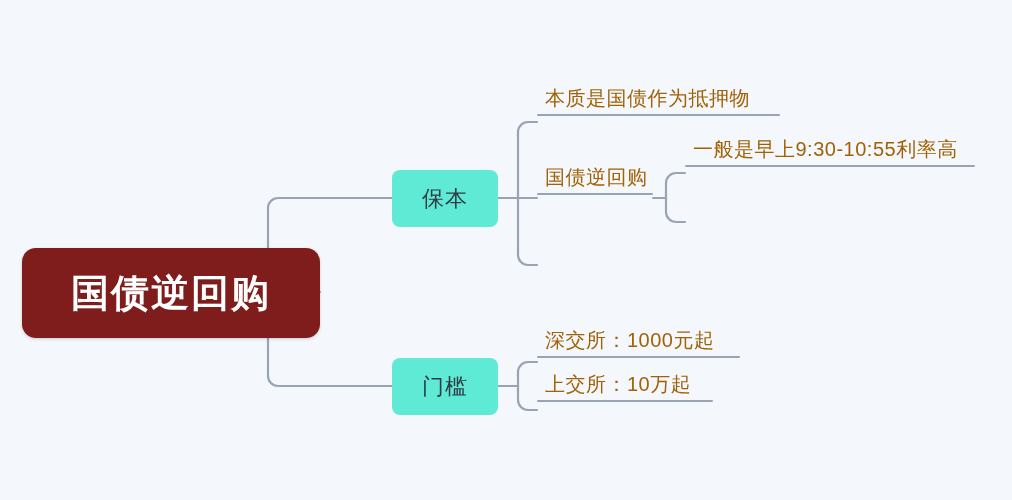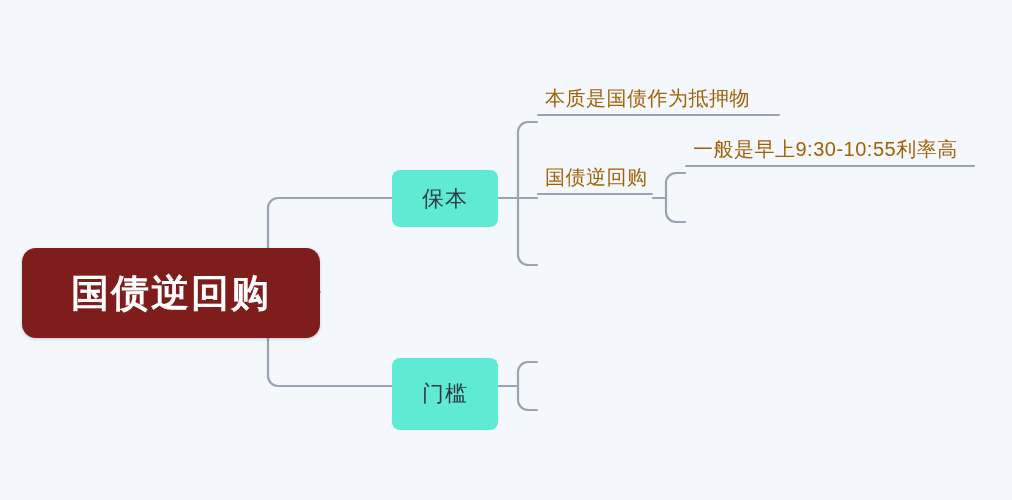--- a/index.html
+++ b/index.html
@@ -63,21 +63,21 @@
   .branch-baoben {
     left: 392px;
     top: 170px;
     width: 106px;
     height: 57px;
   }
   .branch-menkan {
     left: 392px;
     top: 358px;
     width: 106px;
-    height: 72px;
+    height: 57px;
   }
 
   
   .leaf {
     position: absolute;
     box-sizing: border-box;
     color: #a16207;
     font-size: 20px;
     letter-spacing: 0.5px;
     line-height: 1;
@@ -155,15 +155,23 @@
     <span class="leaf-rule"></span>
   </div>
 
 
   <div class="leaf leaf-morning">
     <span class="leaf-text">一般是早上9:30-10:55利率高</span>
     <span class="leaf-rule"></span>
   </div>
 
 
+  <div class="leaf leaf-sz">
+    <span class="leaf-text">深交所：1000元起</span>
+    <span class="leaf-rule"></span>
+  </div>
 
+  <div class="leaf leaf-sh">
+    <span class="leaf-text">上交所：10万起</span>
+    <span class="leaf-rule"></span>
+  </div>
 
 </div>
 
 </body></html>

